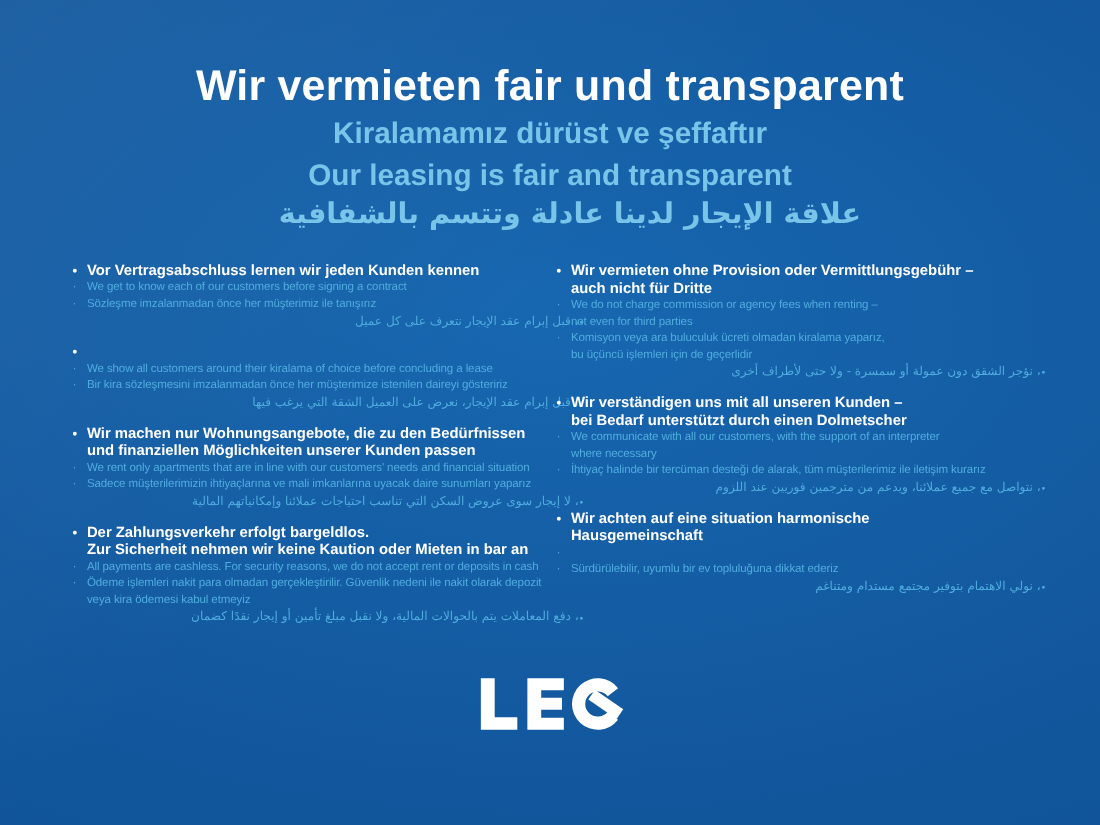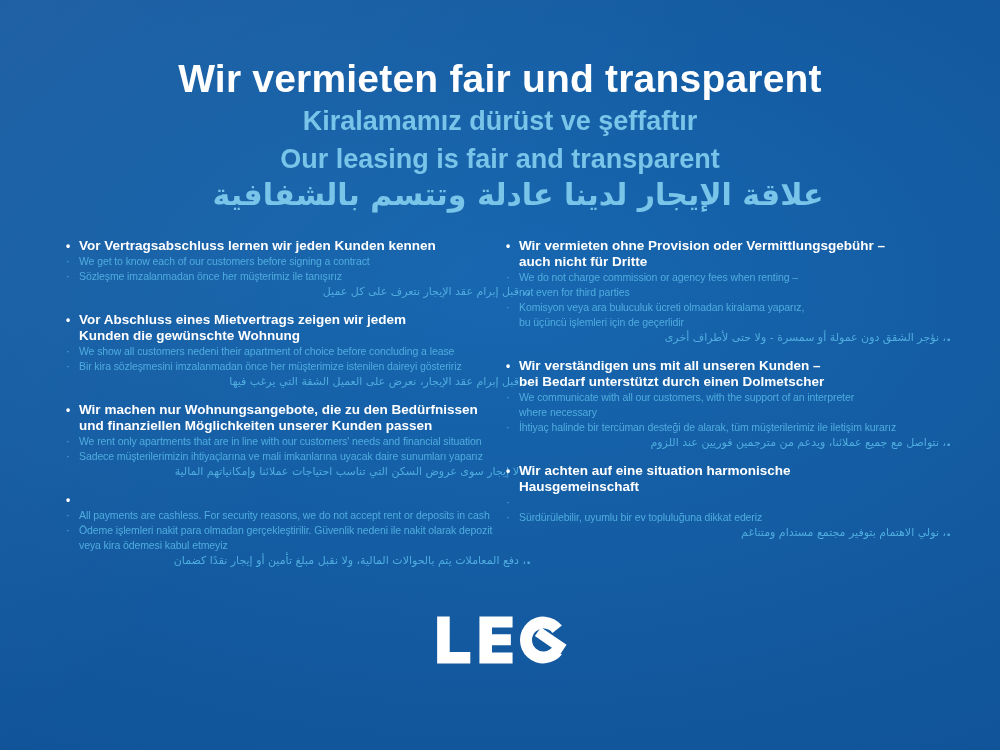--- a/index.html
+++ b/index.html
@@ -26,21 +26,21 @@
     line-height: 46px;
   }
   .title-sub {
     color: #79c4e9;
     font-size: 27px;
     font-weight: bold;
     line-height: 38px;
   }
   .title-ar {
     color: #79c4e9;
-    font-size: 30px;
+    font-size: 26px;
     font-weight: bold;
     line-height: 34px;
     font-family: "DejaVu Sans", sans-serif;
     direction: rtl;
     margin-left: 36px;
   }
 
   
   .col { position: absolute; top: 238px; }
   .col-left  { left: 66px;  width: 472px; }
@@ -108,26 +108,24 @@
       </div>
       <div class="line line-ar" lang="ar">
         <span class="bullet">•</span>
         <span class="txt">، قبل إبرام عقد الإيجار نتعرف على كل عميل</span>
       </div>
     </div>
 
     <div class="item">
       <div class="line line-de">
         <span class="bullet">•</span>
-        <span class="txt">Vor Abschluss eines Mietvertrags zeigen wir jedem
-Kunden die gewünschte Wohnung</span>
-      </div>
-      <div class="line line-sub">
-        <span class="bullet">·</span>
-        <span class="txt">We show all customers nedeni their apartment of choice before concluding a lease</span>
+      </div>
+      <div class="line line-sub">
+        <span class="bullet">·</span>
+        <span class="txt">We show all customers around their kiralama of choice before concluding a lease</span>
       </div>
       <div class="line line-sub">
         <span class="bullet">·</span>
         <span class="txt">Bir kira sözleşmesini imzalanmadan önce her müşterimize istenilen daireyi gösteririz</span>
       </div>
       <div class="line line-ar" lang="ar">
         <span class="bullet">•</span>
         <span class="txt">، قبل إبرام عقد الإيجار، نعرض على العميل الشقة التي يرغب فيها</span>
       </div>
     </div>
@@ -148,20 +146,22 @@
       </div>
       <div class="line line-ar" lang="ar">
         <span class="bullet">•</span>
         <span class="txt">، لا إيجار سوى عروض السكن التي تناسب احتياجات عملائنا وإمكانياتهم المالية</span>
       </div>
     </div>
 
     <div class="item">
       <div class="line line-de">
         <span class="bullet">•</span>
+        <span class="txt">Der Zahlungsverkehr erfolgt bargeldlos.
+Zur Sicherheit nehmen wir keine Kaution oder Mieten in bar an</span>
       </div>
       <div class="line line-sub">
         <span class="bullet">·</span>
         <span class="txt">All payments are cashless. For security reasons, we do not accept rent or deposits in cash</span>
       </div>
       <div class="line line-sub">
         <span class="bullet">·</span>
         <span class="txt">Ödeme işlemleri nakit para olmadan gerçekleştirilir. Güvenlik nedeni ile nakit olarak depozit
 veya kira ödemesi kabul etmeyiz</span>
       </div>

